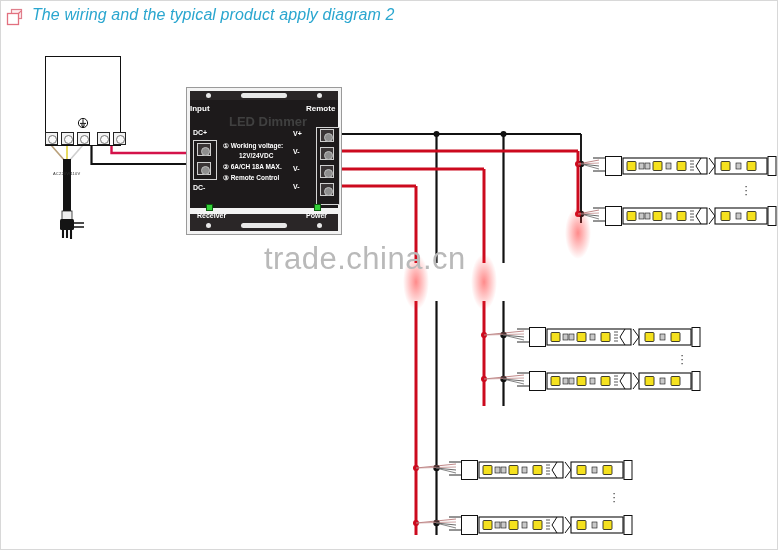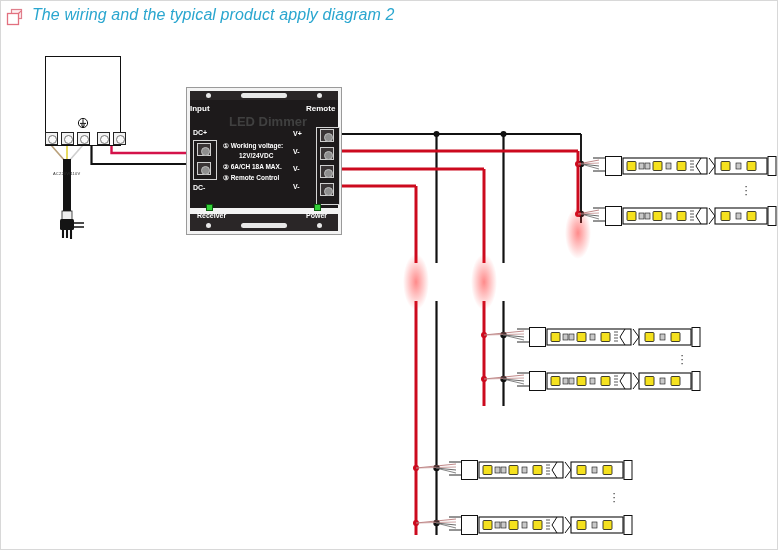--- a/index.html
+++ b/index.html
@@ -409,14 +409,15 @@
       <radialGradient id="gR" cx="50%" cy="50%" r="50%">
         <stop offset="0%" stop-color="#ff2b2b" stop-opacity="0.55"></stop>
         <stop offset="100%" stop-color="#ff2b2b" stop-opacity="0"></stop>
       </radialGradient>
     </defs>
     <ellipse cx="415" cy="281" rx="13" ry="28" fill="url(#gR)"></ellipse>
     <ellipse cx="483" cy="281" rx="13" ry="28" fill="url(#gR)"></ellipse>
     <ellipse cx="577" cy="232" rx="13" ry="26" fill="url(#gR)"></ellipse>
   </svg>
 
+  <div id="watermark">trade.china.cn</div>
 
 </div>
 
 </body></html>

